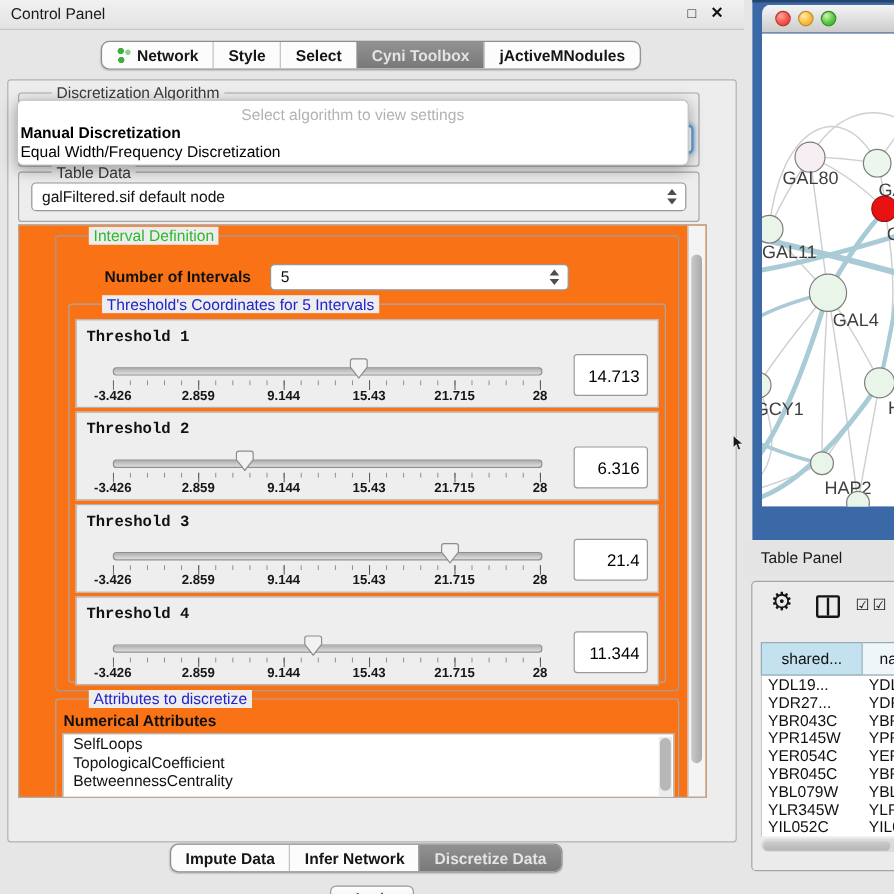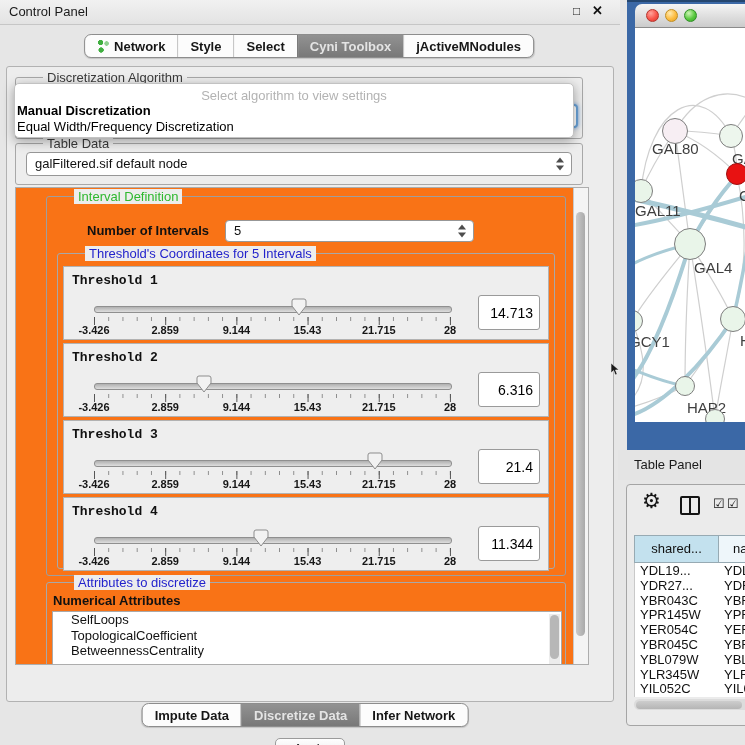--- a/index.html
+++ b/index.html
@@ -55,21 +55,21 @@
   .th-thumb{position:absolute;top:31px;width:16px;height:18px;z-index:5;}
   .ticks-minor{position:absolute;left:30px;top:50px;width:357px;height:4px;background-image:linear-gradient(90deg,#8a8a8a 1px,transparent 1px);background-size:14.24px 100%;}
   .ticks-major{position:absolute;left:30px;top:50px;width:357px;height:8px;background-image:linear-gradient(90deg,#555 1px,transparent 1px);background-size:71.2px 100%;}
   .tick-labels{position:absolute;left:30px;top:57px;width:356px;height:13px;}
   .tickl{position:absolute;transform:translateX(-50%);font-size:11px;font-weight:bold;color:#161616;white-space:nowrap;}
   .th-val{position:absolute;right:8px;top:28px;width:62px;height:35px;border:1px solid #9a9a9a;border-radius:3px;background:#fff;font-family:"Liberation Sans",sans-serif;font-size:14px;text-align:right;padding:0 6px;box-sizing:border-box;}
 
   
   .attr-sub{position:absolute;left:6px;top:10px;font-weight:bold;font-size:13px;}
   .attr-list{position:absolute;left:5px;top:28px;width:508px;height:60px;background:#fff;border:1px solid #a9a9a9;overflow:hidden;}
-  .attr-item{padding-left:18px;font-size:13px;line-height:15.5px;white-space:nowrap;}
+  .attr-item{padding-left:8px;font-size:13px;line-height:15.5px;white-space:nowrap;}
   .alscroll{position:absolute;right:1px;top:2px;width:11px;height:54px;background:#ececec;}
   .althumb{position:absolute;left:1px;top:1px;width:9px;height:44px;border-radius:5px;background:#b7b7b7;}
 
   .apply-btn{position:absolute;left:268px;top:671px;width:68px;height:19px;background:linear-gradient(#fefefe,#e9e9e9);border:1px solid #9b9b9b;border-radius:5px;font-size:13px;text-align:center;line-height:19px;}
 
   
   .netwin{position:absolute;left:627px;top:0;width:118px;height:450px;background:#3b68a6;border-top:2px solid #24466f;}
   .mactitle{position:absolute;left:8px;top:2px;width:110px;height:24px;background:linear-gradient(#f5f5f5,#cbcbcb);border-bottom:1px solid #8b8b8b;border-top-left-radius:7px;display:flex;align-items:center;gap:6px;padding-left:11px;box-sizing:border-box;}
   .light{width:13px;height:13px;border-radius:50%;box-sizing:border-box;}
   .light.red{background:radial-gradient(circle at 35% 30%,#ffa49c,#f8544a 55%,#d8362c);border:1px solid #b4342c;}
@@ -265,25 +265,25 @@
         </div>
     </div>
 
     <div class="apply-btn">Apply</div>
   </div>
 
   <div class="segbar" id="bottom-tabs" style="left:305px;top:703px;transform:translateX(-50%);">
       <div class="seg">
         <span>Impute Data</span>
       </div>
+      <div class="seg">
+        <span>Infer Network</span>
+      </div>
       <div class="seg sel">
         <span>Discretize Data</span>
-      </div>
-      <div class="seg">
-        <span>Infer Network</span>
       </div>
     </div>
 
   <div class="netwin">
     <div class="mactitle">
       <span class="light red"></span>
       <span class="light yellow"></span>
       <span class="light green"></span>
     </div>
     <div class="netcanvas" id="netcanvas">

